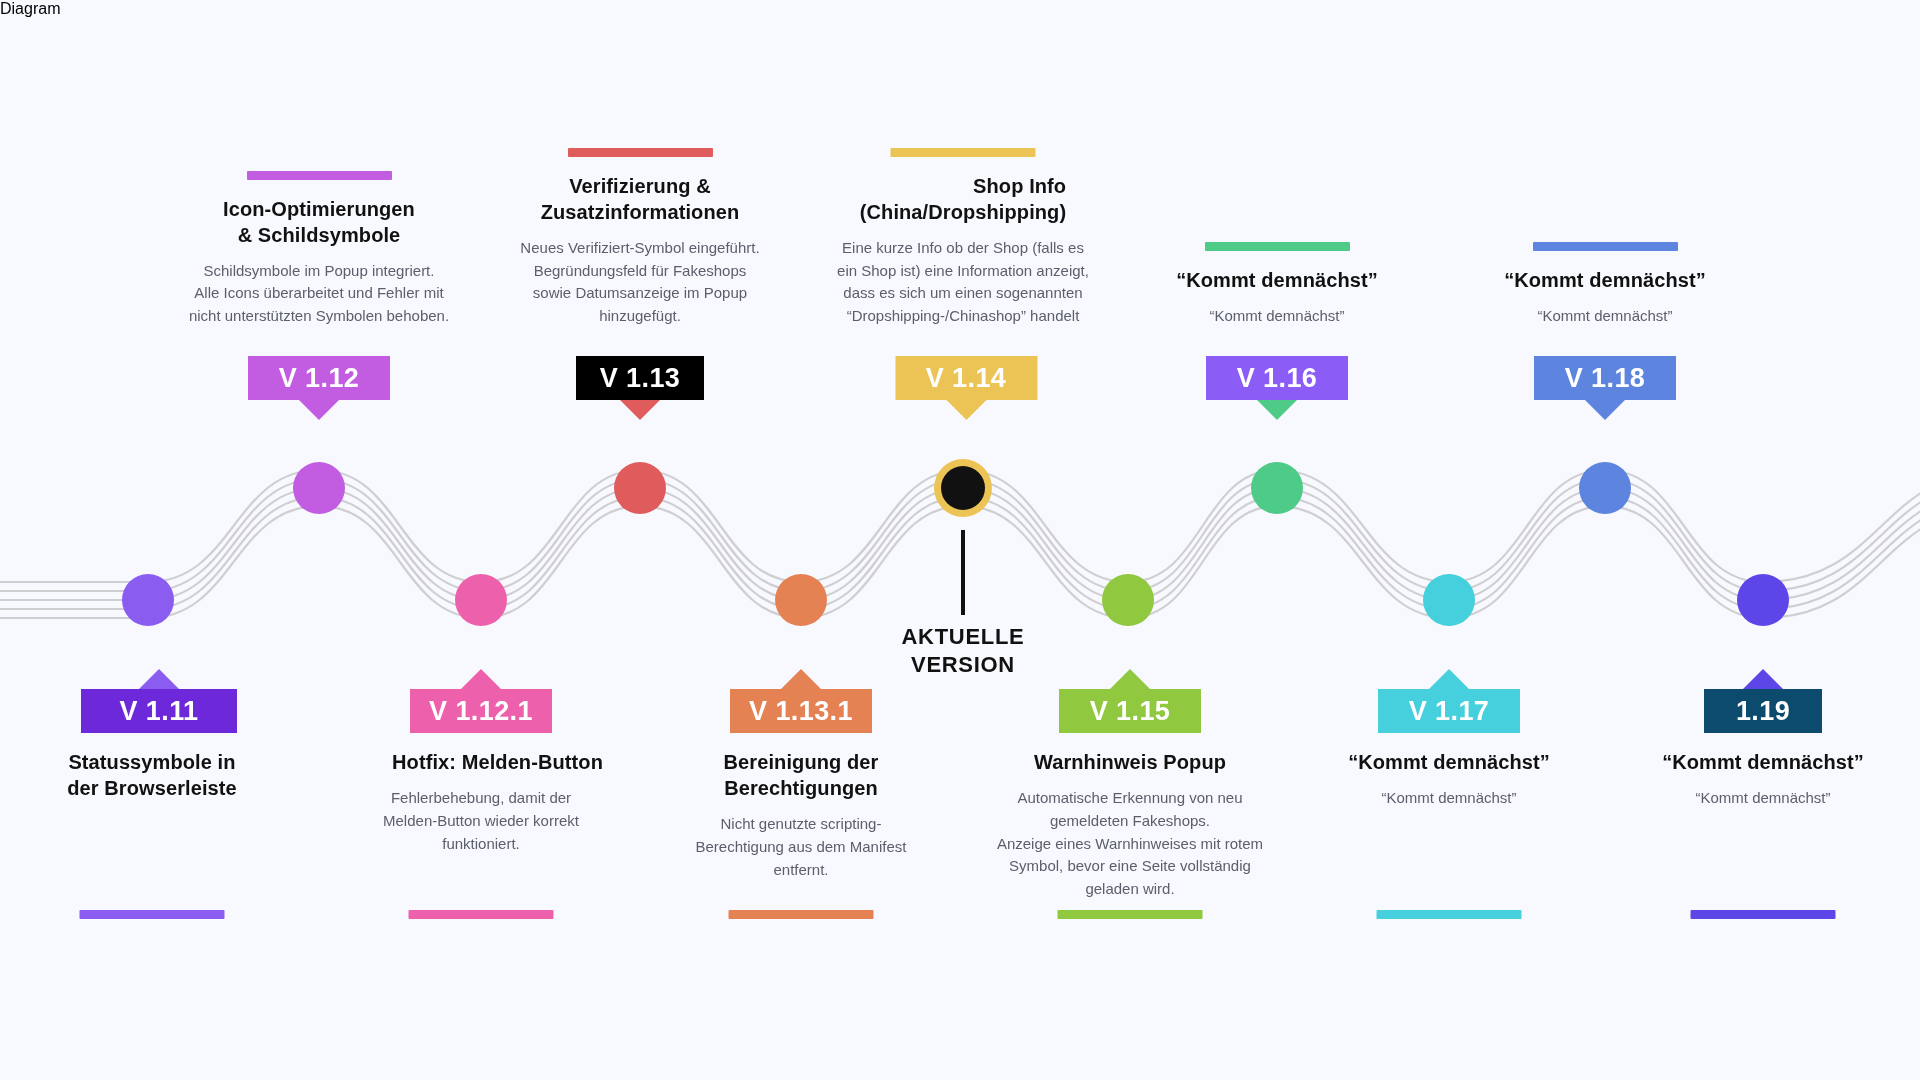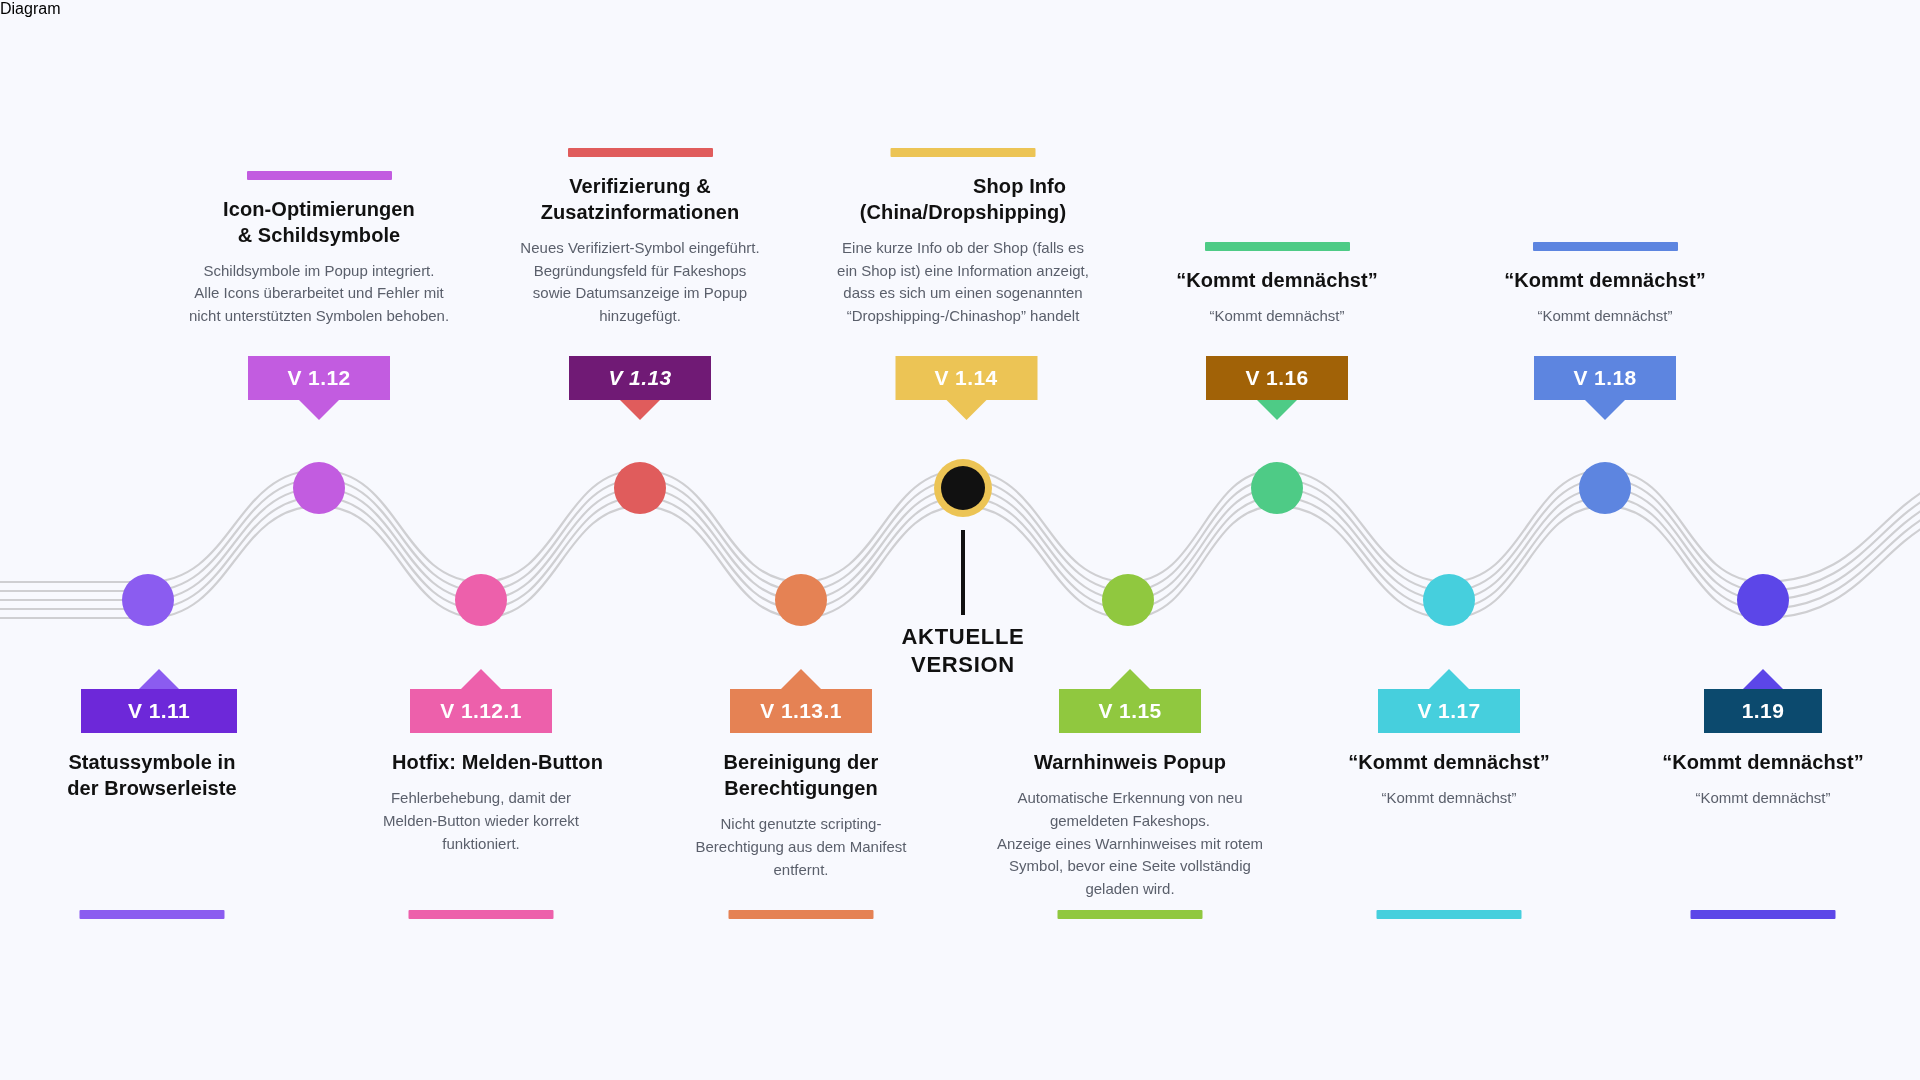--- a/index.html
+++ b/index.html
@@ -50,21 +50,21 @@
   }
   .col-desc{
     font-size:15px;color:#5a5f6b;line-height:1.52;
     margin:0 auto;font-weight:400;
   }
 
   
   .badge-wrap{position:relative;display:block;margin:0 auto;}
   .badge{
     position:relative;display:block;margin:0 auto;
-    color:#ffffff;font-weight:bold;font-size:21px;letter-spacing:.4px;
+    color:#ffffff;font-weight:bold;font-size:27px;letter-spacing:.4px;
     line-height:44px;height:44px;
   }
   .badge-arrow{
     position:absolute;left:50%;transform:translateX(-50%);
     width:0;height:0;border-left:20px solid transparent;border-right:20px solid transparent;
   }
   .badge-arrow.down{top:100%;}
   .badge-arrow.up{bottom:100%;}
 </style>
 </head>
@@ -115,41 +115,41 @@
       </div>
       <div class="col" style="left: 640px; width: 270px; bottom: 680px; display: flex; flex-direction: column; align-items: center; justify-content: flex-end;">
         <div class="rule" style="background: rgb(224, 92, 92); width: 145px; margin-bottom: 16px;"></div>
         <div class="col-title" style="white-space: pre-line; margin-bottom: 12px;">Verifizierung &amp;
 Zusatzinformationen</div>
         <div class="col-desc" style="white-space: pre-line; margin-bottom: 28px;">Neues Verifiziert-Symbol eingeführt.
 Begründungsfeld für Fakeshops
 sowie Datumsanzeige im Popup
 hinzugefügt.</div>
         <div class="badge-wrap" style="width: 142px;">
-          <div class="badge" style="background: #701a75; width: 142px; font-style: italic;">V 1.13<div class="badge-arrow down" style="border-top: 20px solid rgb(224, 92, 92);"></div></div>
+          <div class="badge" style="background: #000000; width: 128px;">V 1.13<div class="badge-arrow down" style="border-top: 20px solid rgb(224, 92, 92);"></div></div>
         </div>
       </div>
       <div class="col" style="left: 963px; width: 275px; bottom: 680px; display: flex; flex-direction: column; align-items: center; justify-content: flex-end;">
         <div class="rule" style="background: rgb(236, 196, 85); width: 145px; margin-bottom: 16px;"></div>
         <div class="col-title" style="white-space: pre-line; margin-bottom: 12px; text-align: right;">Shop Info
 (China/Dropshipping)</div>
         <div class="col-desc" style="white-space: pre-line; margin-bottom: 28px;">Eine kurze Info ob der Shop (falls es
 ein Shop ist) eine Information anzeigt,
 dass es sich um einen sogenannten
 “Dropshipping-/Chinashop” handelt</div>
         <div class="badge-wrap" style="width: 136px;">
           <div class="badge" style="background: rgb(236, 196, 85); width: 142px;">V 1.14<div class="badge-arrow down" style="border-top: 20px solid rgb(236, 196, 85);"></div></div>
         </div>
       </div>
       <div class="col" style="left: 1277px; width: 270px; bottom: 680px; display: flex; flex-direction: column; align-items: center; justify-content: flex-end;">
         <div class="rule" style="background: rgb(78, 203, 134); width: 145px; margin-bottom: 16px;"></div>
         <div class="col-title" style="white-space: pre-line; margin-bottom: 12px;">“Kommt demnächst”</div>
         <div class="col-desc" style="white-space: pre-line; margin-bottom: 28px;">“Kommt demnächst”</div>
         <div class="badge-wrap" style="width: 142px;">
-          <div class="badge" style="background: #a16207; width: 142px;">V 1.16<div class="badge-arrow down" style="border-top: 20px solid rgb(78, 203, 134);"></div></div>
+          <div class="badge" style="background: #8b5cf6; width: 142px;">V 1.16<div class="badge-arrow down" style="border-top: 20px solid rgb(78, 203, 134);"></div></div>
         </div>
       </div>
       <div class="col" style="left: 1605px; width: 270px; bottom: 680px; display: flex; flex-direction: column; align-items: center; justify-content: flex-end;">
         <div class="rule" style="background: rgb(93, 133, 224); width: 145px; margin-bottom: 16px;"></div>
         <div class="col-title" style="white-space: pre-line; margin-bottom: 12px;">“Kommt demnächst”</div>
         <div class="col-desc" style="white-space: pre-line; margin-bottom: 28px;">“Kommt demnächst”</div>
         <div class="badge-wrap" style="width: 142px;">
           <div class="badge" style="background: rgb(93, 133, 224); width: 142px;">V 1.18<div class="badge-arrow down" style="border-top: 20px solid rgb(93, 133, 224);"></div></div>
         </div>
       </div>

